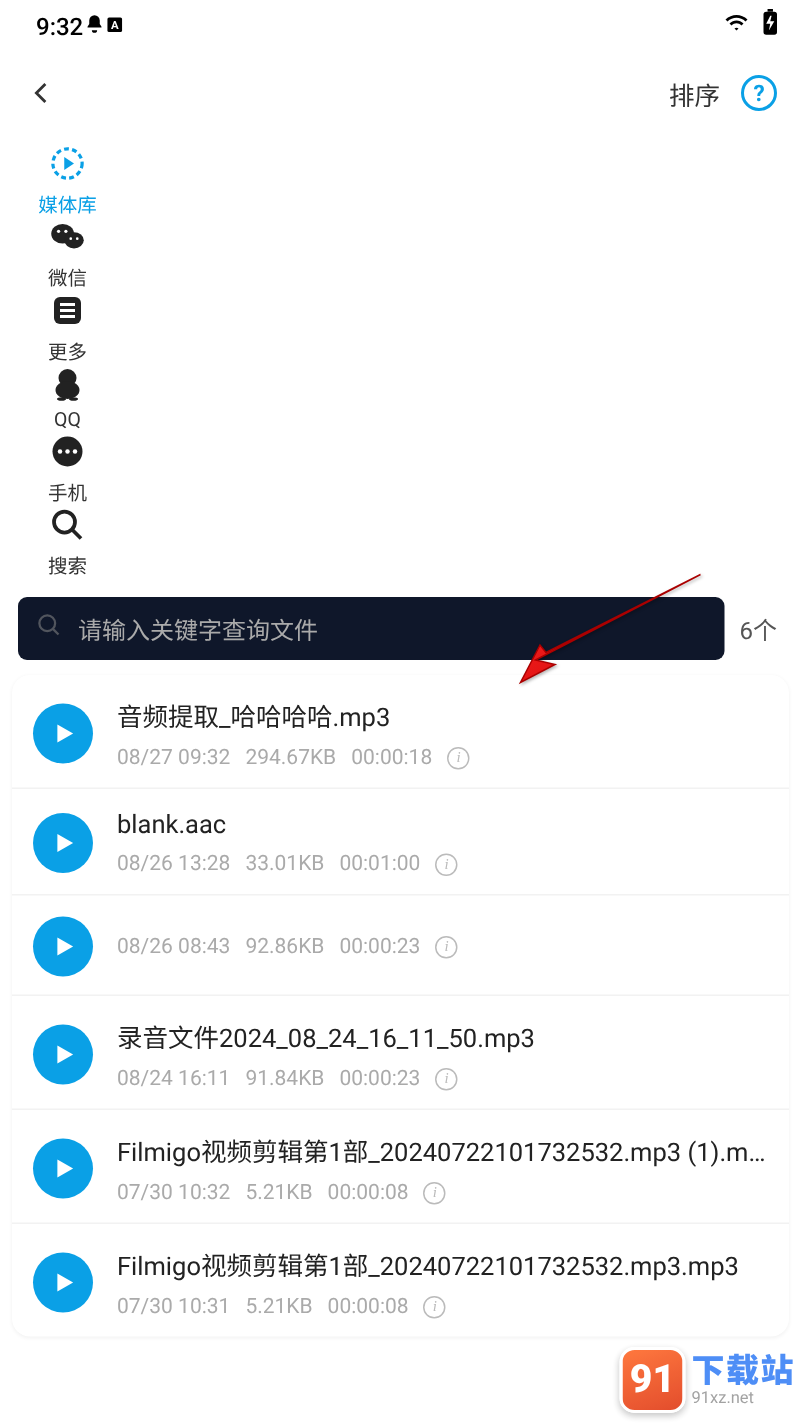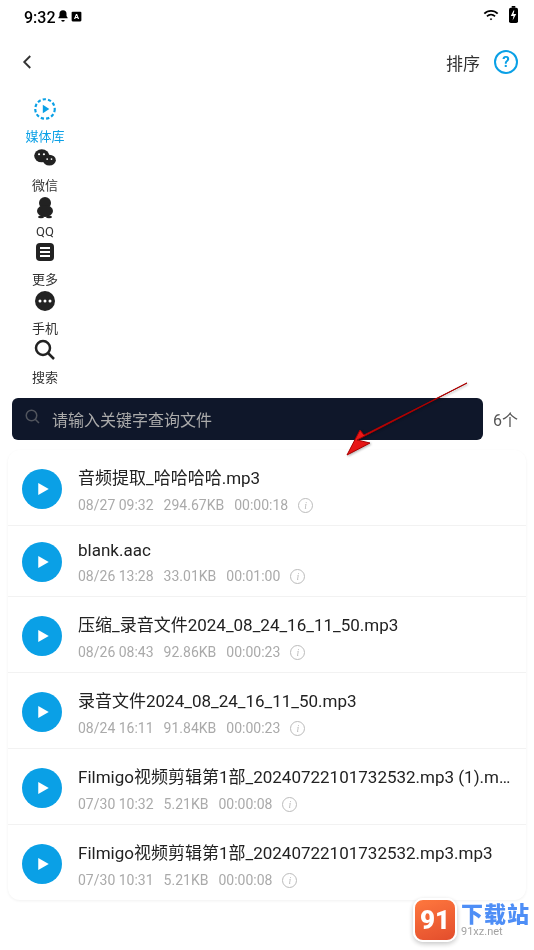--- a/index.html
+++ b/index.html
@@ -231,39 +231,39 @@
           <circle cx="6.5" cy="8.5" r="1" fill="#fff"></circle>
           <circle cx="11" cy="8.5" r="1" fill="#fff"></circle>
           <circle cx="14" cy="13" r=".8" fill="#fff"></circle>
           <circle cx="18" cy="13" r=".8" fill="#fff"></circle>
         </svg>
     </div>
     <div class="tab-label">微信</div>
   </div>
   <div class="tab">
     <div class="tab-icon">
+      <svg width="24" height="24" viewBox="0 0 24 24" fill="#222">
+          <rect x="3" y="3" width="18" height="18" rx="4"></rect>
+          <rect x="7" y="7" width="10" height="2" fill="#fff"></rect>
+          <rect x="7" y="11" width="10" height="2" fill="#fff"></rect>
+          <rect x="7" y="15" width="10" height="2" fill="#fff"></rect>
+        </svg>
+    </div>
+    <div class="tab-label">更多</div>
+  </div>
+  <div class="tab">
+    <div class="tab-icon">
       <svg width="24" height="26" viewBox="0 0 24 24" fill="#222">
           <ellipse cx="12" cy="8" rx="6" ry="6"></ellipse>
           <ellipse cx="12" cy="16" rx="8" ry="6"></ellipse>
           <ellipse cx="8" cy="22" rx="3" ry="1.2"></ellipse>
           <ellipse cx="16" cy="22" rx="3" ry="1.2"></ellipse>
         </svg>
     </div>
     <div class="tab-label">QQ</div>
-  </div>
-  <div class="tab">
-    <div class="tab-icon">
-      <svg width="24" height="24" viewBox="0 0 24 24" fill="#222">
-          <rect x="3" y="3" width="18" height="18" rx="4"></rect>
-          <rect x="7" y="7" width="10" height="2" fill="#fff"></rect>
-          <rect x="7" y="11" width="10" height="2" fill="#fff"></rect>
-          <rect x="7" y="15" width="10" height="2" fill="#fff"></rect>
-        </svg>
-    </div>
-    <div class="tab-label">更多</div>
   </div>
   <div class="tab">
     <div class="tab-icon">
       <svg width="24" height="24" viewBox="0 0 24 24" fill="#222">
           <circle cx="12" cy="12" r="10"></circle>
           <circle cx="7" cy="12" r="1.5" fill="#fff"></circle>
           <circle cx="12" cy="12" r="1.5" fill="#fff"></circle>
           <circle cx="17" cy="12" r="1.5" fill="#fff"></circle>
         </svg>
     </div>
@@ -329,21 +329,20 @@
     </div>
   </div>
 
   <div class="file-row">
     <div class="play-btn">
       <svg width="18" height="18" viewBox="0 0 24 24" fill="#fff">
           <path d="M7 4l14 8-14 8z"></path>
         </svg>
     </div>
     <div class="file-info">
-      <div class="file-name">压缩_录音文件2024_08_24_16_11_50.mp3</div>
       <div class="file-meta">
         <span>08/26 08:43</span>
         <span>92.86KB</span>
         <span>00:00:23</span>
         <span class="info-circle">i</span>
       </div>
     </div>
   </div>
 
   <div class="file-row">

